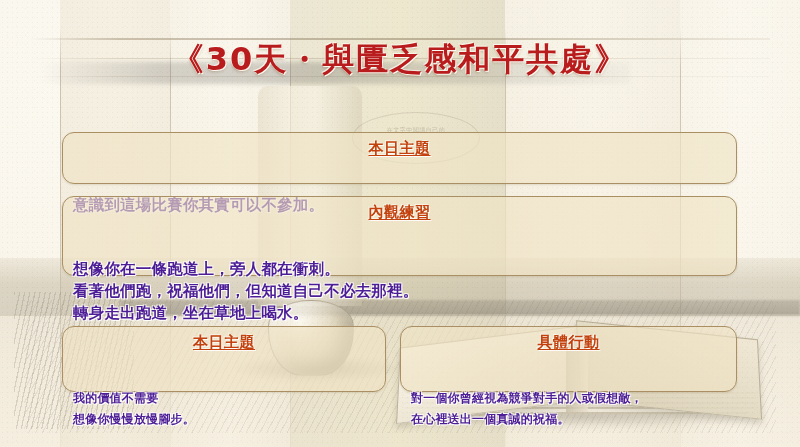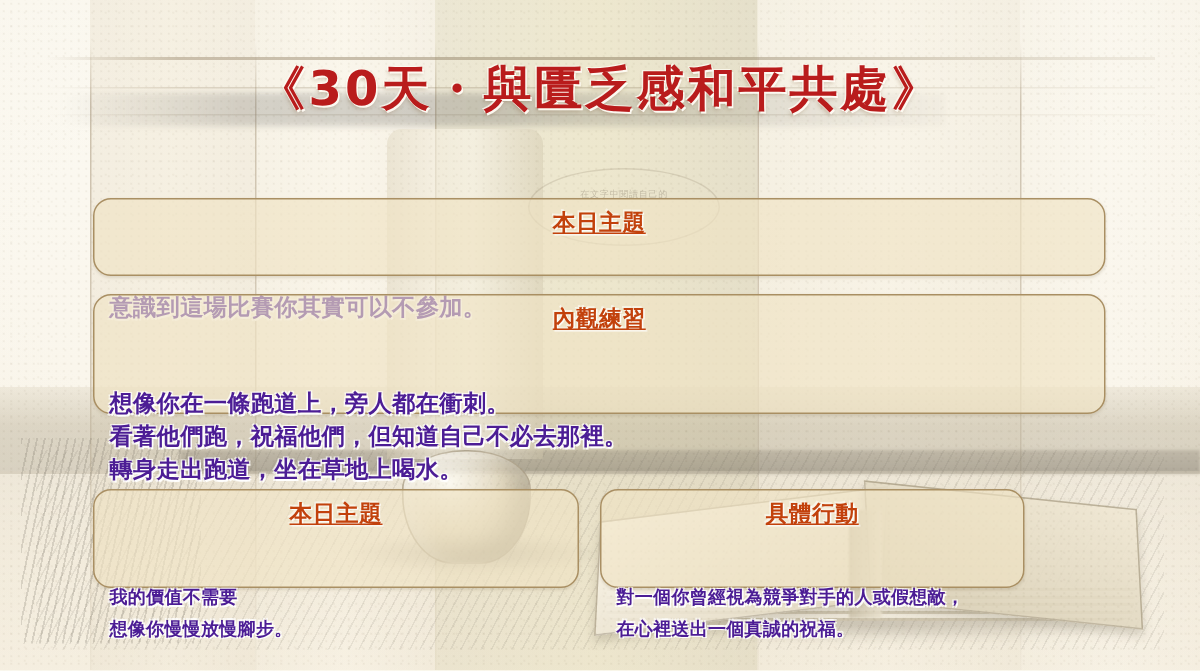--- a/index.html
+++ b/index.html
@@ -267,21 +267,21 @@
        1px -1px 0 rgba(255,255,255,0.7),
       -1px  1px 0 rgba(255,255,255,0.7);
     margin-top: 36px;
   }
   .card-body .line { white-space: nowrap; }
 
   
   #card-topic    { left: 62px;  top: 132px; width: 675px; height: 52px; }
   #card-practice { left: 62px;  top: 196px; width: 675px; height: 80px; }
   #card-aware    { left: 62px;  top: 326px; width: 324px; height: 66px; }
-  #card-action   { left: 400px; top: 326px; width: 283px; height: 66px; }
+  #card-action   { left: 400px; top: 326px; width: 337px; height: 66px; }
 
   #card-aware .card-body, #card-action .card-body { font-size: 12px; line-height: 21px; }
 </style>
 </head>
 <body>
 
 <div id="poster">
 
   <div class="bg-layer bg-paper"></div>
 

